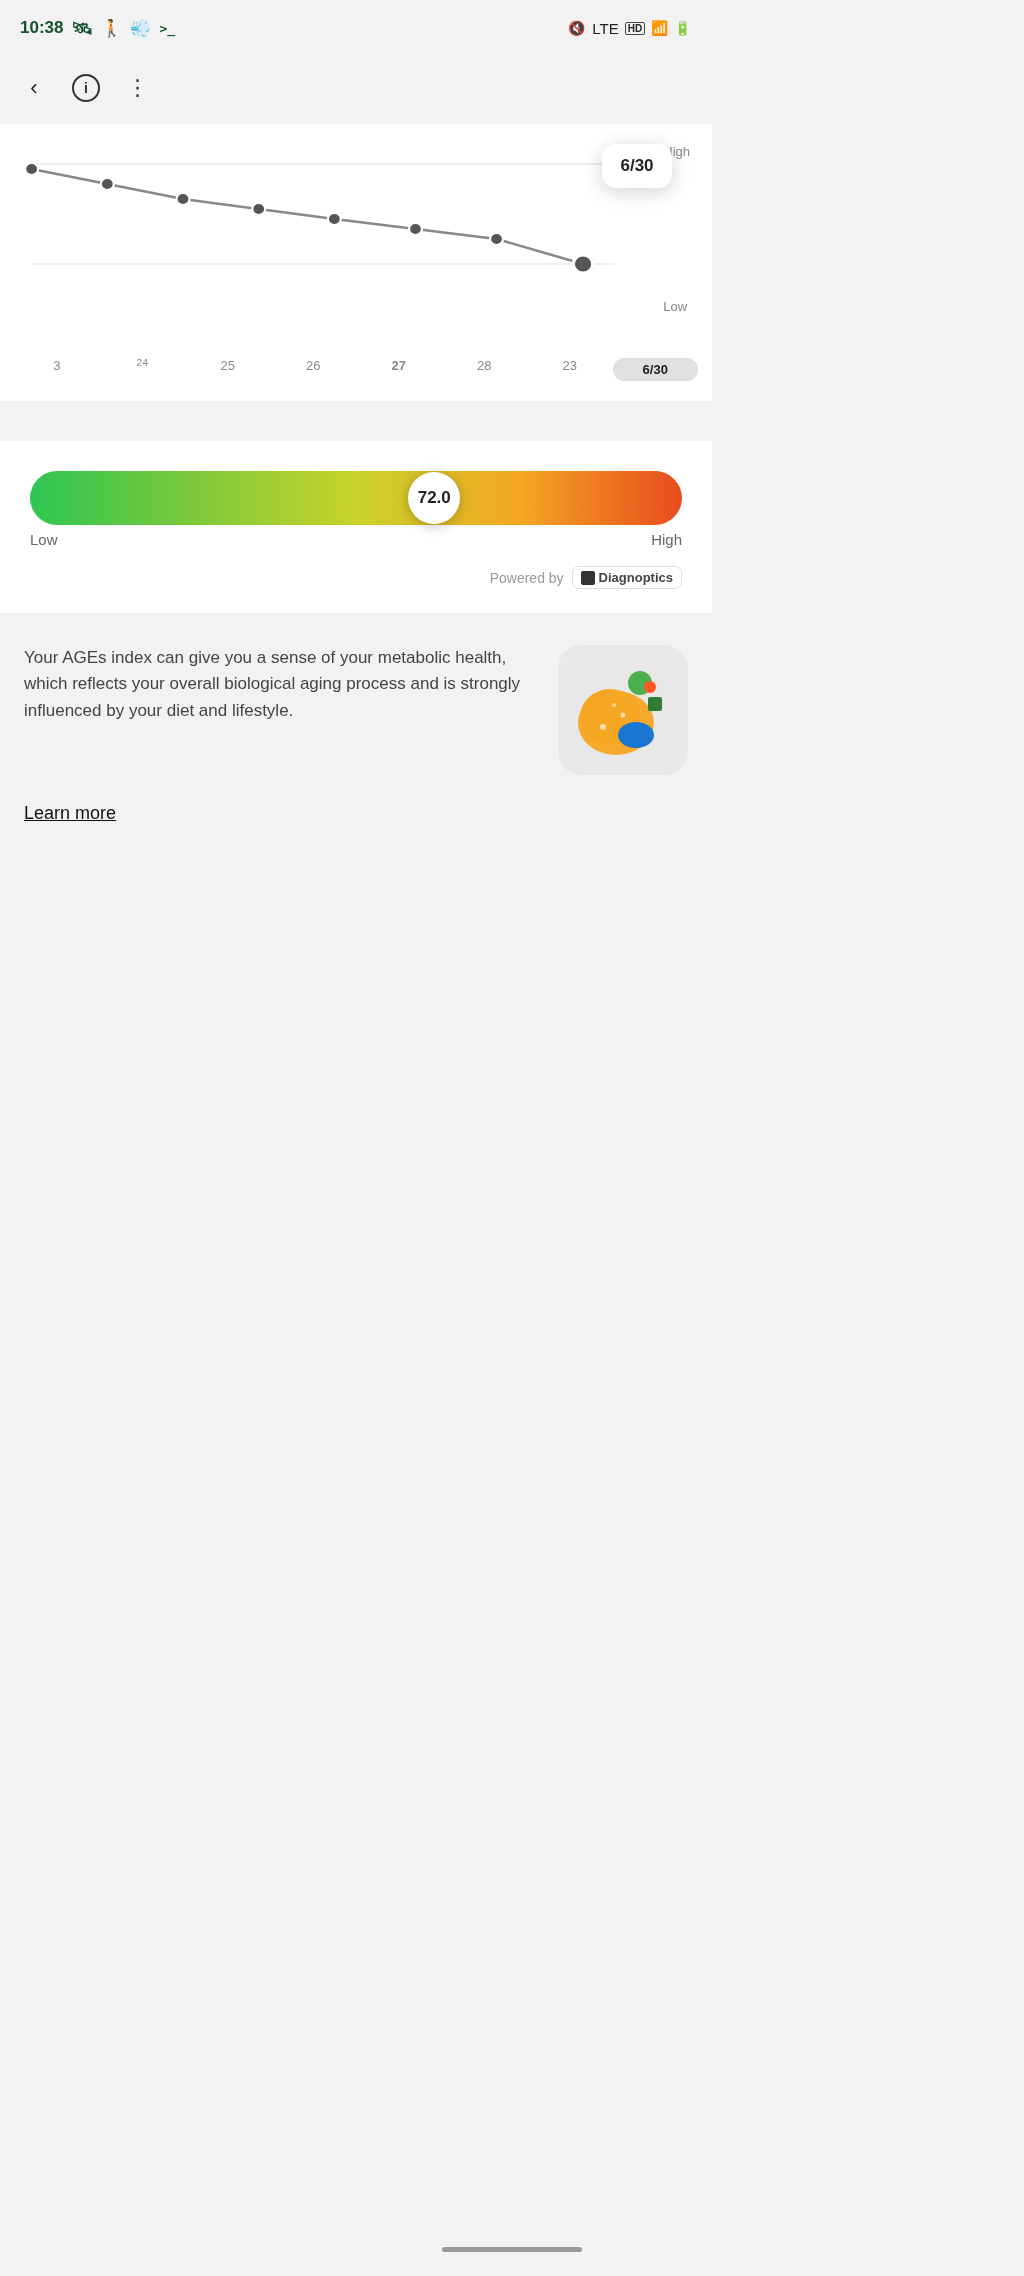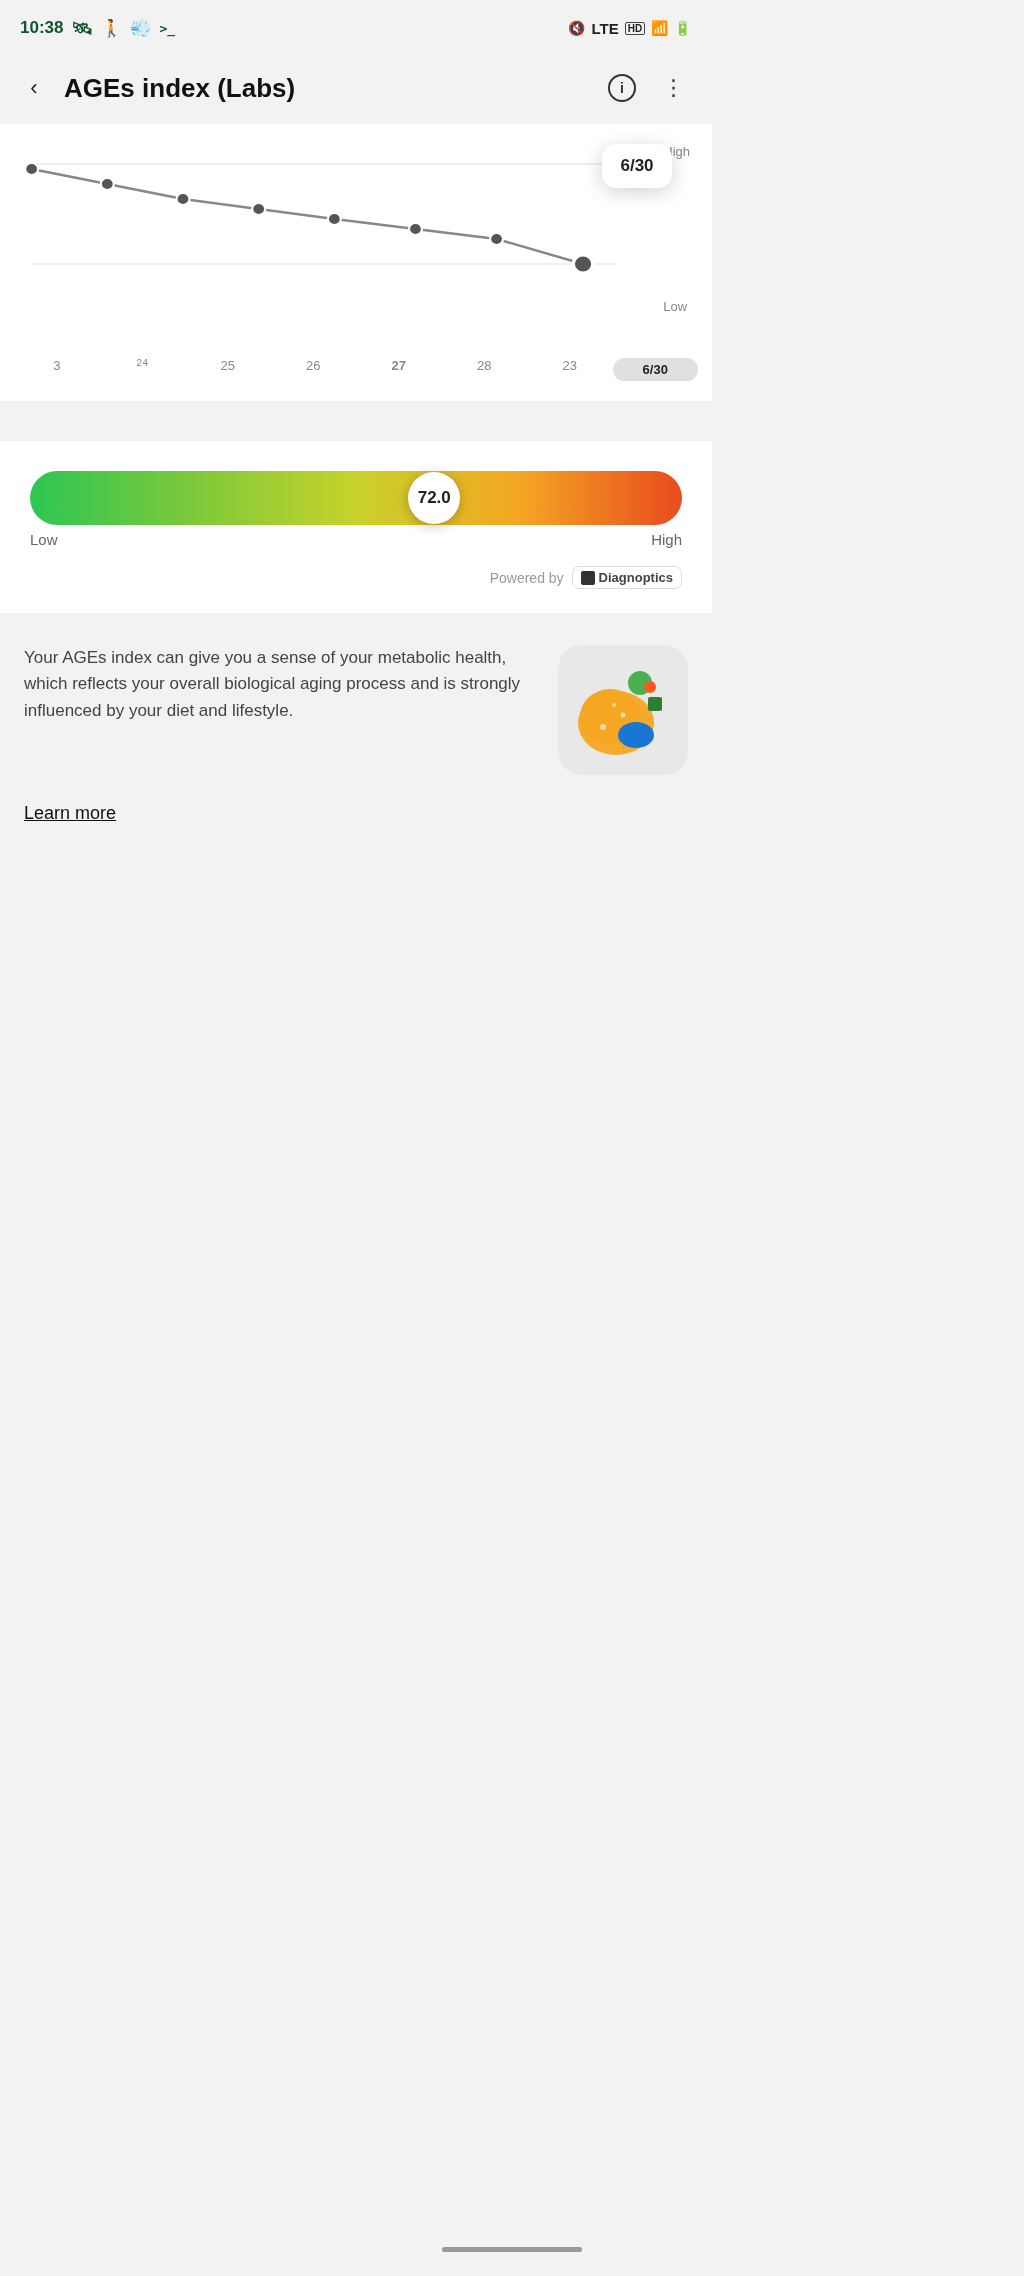--- a/index.html
+++ b/index.html
@@ -321,32 +321,31 @@
 <div class="status-bar">
   <div class="status-left">
     <span>10:38</span>
     <span>🛰</span>
     <span>🚶</span>
     <span>💨</span>
     <span style="font-size:13px;font-family:monospace;">&gt;_</span>
   </div>
   <div class="status-right">
     <span>🔇</span>
-    <span style="font-weight:700;font-size:15px;">LTE</span>
+    <span style="font-weight:400;font-size:15px;">LTE</span>
     <span style="font-size:10px;border:1px solid #444;padding:0 2px;border-radius:2px;font-weight:700;">HD</span>
     <span>📶</span>
     <span>🔋</span>
   </div>
 </div>
 
 <div class="top-bar">
   <div class="back-btn">
     <span class="back-arrow">‹</span>
   </div>
-  <span class="page-title">AGEs index (Labs)</span>
   <div class="info-btn">
     <div class="info-circle">
       <span>i</span>
     </div>
   </div>
   <div class="more-btn">
     <span>⋮</span>
   </div>
 </div>
 

